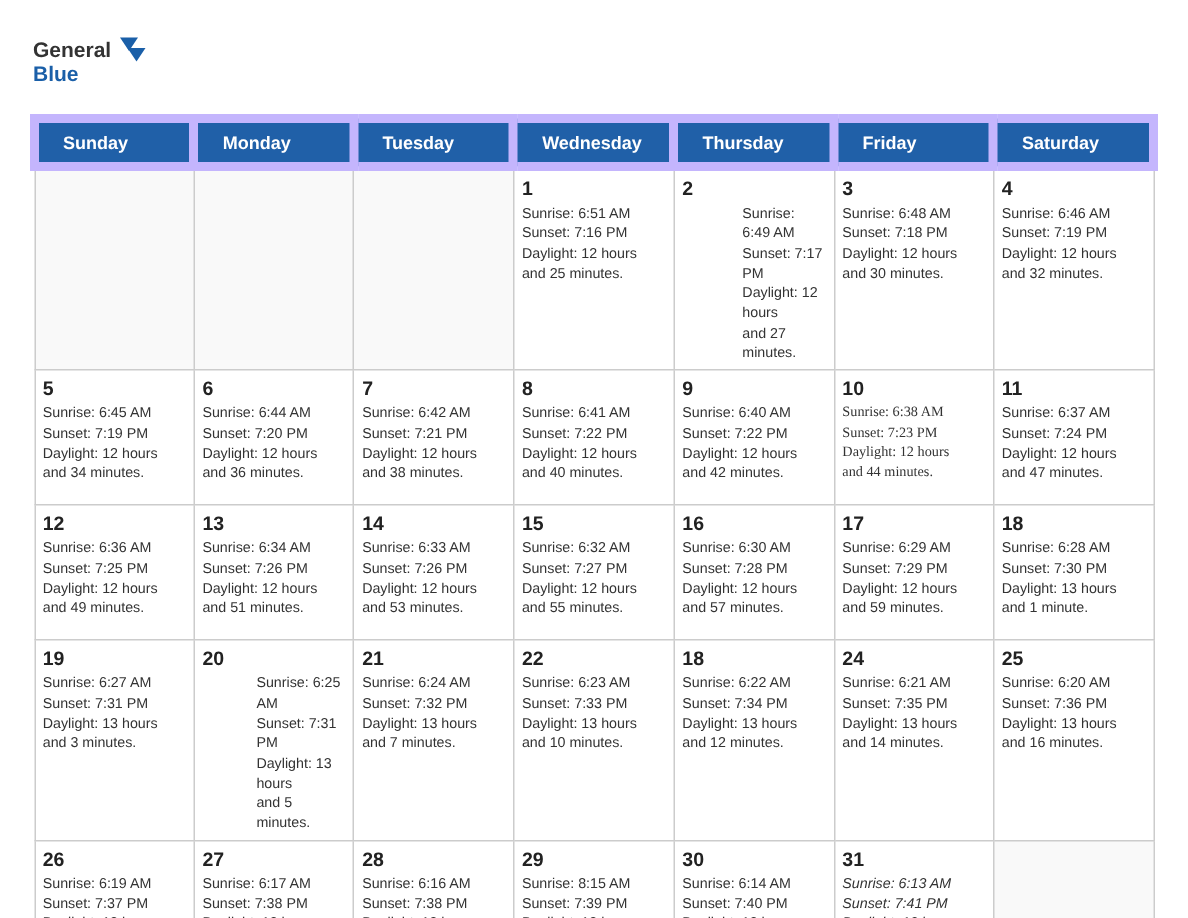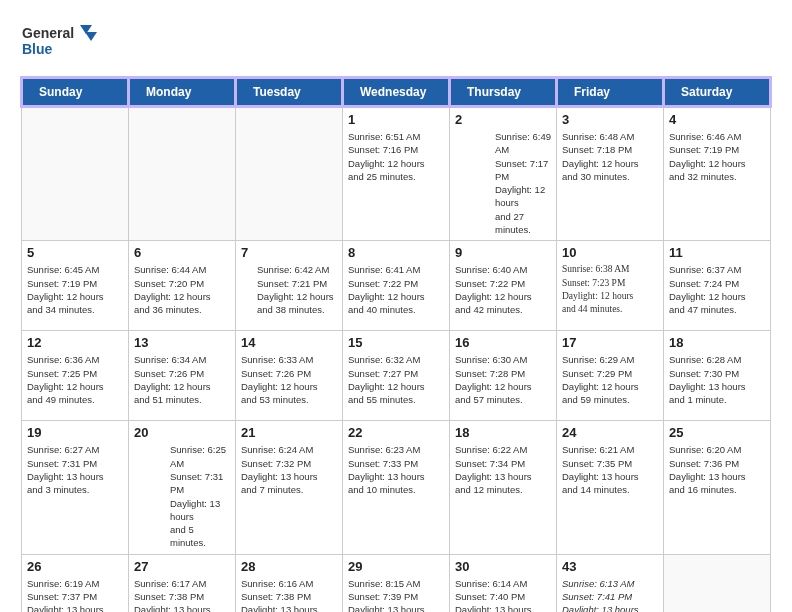--- a/index.html
+++ b/index.html
@@ -42,21 +42,21 @@
       border-collapse: collapse;
       border: 1px solid #ccc;
     }
     .calendar th {
       background-color: #2060a8;
       color: #fff;
       font-size: 12px;
       font-weight: bold;
       padding: 6px 16px;
       text-align: left;
-      border: 3px solid #c4b5fd;
+      border: 6px solid #c4b5fd;
     }
     .calendar td {
       width: 107px;
       vertical-align: top;
       padding: 4px 5px;
       border: 1px solid #ccc;
       font-size: 10px;
       color: #333;
       background: #fff;
       height: 90px;
@@ -150,21 +150,21 @@
         </td>
         <td>
           <div class="day-number">6</div>
           <div class="day-info" style="white-space: pre-line;">Sunrise: 6:44 AM
 Sunset: 7:20 PM
 Daylight: 12 hours
 and 36 minutes.</div>
         </td>
         <td>
           <div class="day-number">7</div>
-          <div class="day-info" style="white-space: pre-line; margin-left: 16px;">Sunrise: 6:42 AM
+          <div class="day-info" style="white-space: pre-line;">Sunrise: 6:42 AM
 Sunset: 7:21 PM
 Daylight: 12 hours
 and 38 minutes.</div>
         </td>
         <td>
           <div class="day-number">8</div>
           <div class="day-info" style="white-space: pre-line;">Sunrise: 6:41 AM
 Sunset: 7:22 PM
 Daylight: 12 hours
 and 40 minutes.</div>
@@ -323,21 +323,21 @@
 and 24 minutes.</div>
         </td>
         <td>
           <div class="day-number">30</div>
           <div class="day-info" style="white-space: pre-line;">Sunrise: 6:14 AM
 Sunset: 7:40 PM
 Daylight: 13 hours
 and 26 minutes.</div>
         </td>
         <td>
-          <div class="day-number">43</div>
+          <div class="day-number">31</div>
           <div class="day-info" style="white-space: pre-line; font-style: italic;">Sunrise: 6:13 AM
 Sunset: 7:41 PM
 Daylight: 13 hours
 and 28 minutes.</div>
         </td>
         <td class="empty"></td>
       </tr>
     </tbody>
 </table>
 

